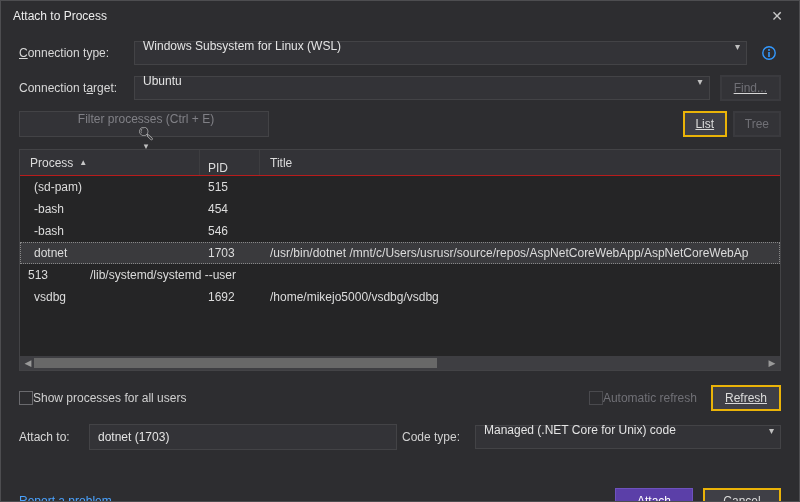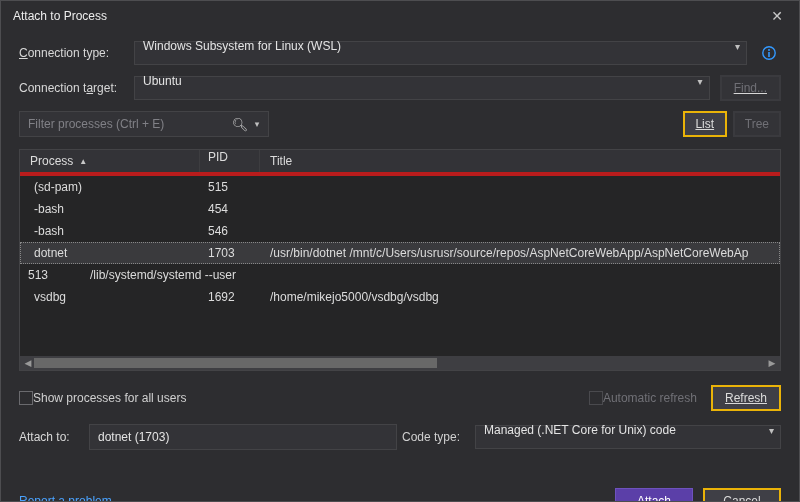--- a/index.html
+++ b/index.html
@@ -61,46 +61,47 @@
   }
   .btn.disabled { background: #333337; color: #707076; border-color: #3a3a3e; cursor: default; }
 
   .filter-row { display: flex; align-items: center; justify-content: space-between; gap: 10px; }
   .filter-box {
     width: 250px; height: 26px;
     background: #333337; border: 1px solid #434346;
     display: flex; align-items: center;
     padding: 0 4px 0 8px;
     color: #808086;
+    flex-direction: column;
   }
   .filter-box .ph { flex: 1; }
   .filter-box .srch { width: 20px; text-align: center; color: #c8c8c8; font-size: 13px; }
   .filter-box .split { width: 14px; color: #c0c0c0; font-size: 9px; text-align: center; }
 
   .viewbtns { display: flex; gap: 6px; }
   .viewbtns .btn { min-width: 44px; padding: 0 10px; }
 
   .table-wrap {
     border: 1px solid #434346;
     background: #252526;
     height: 222px;
     display: flex; flex-direction: column;
     overflow: hidden;
     margin-top: 2px;
   }
   .thead {
     display: flex;
     height: 26px;
     background: #333337;
-    border-bottom: 4px solid #b91c1c;
+    border-bottom: 1px solid #b91c1c;
     align-items: center;
     color: #dcdcdc;
   }
   .col-proc { width: 180px; padding-left: 10px; display: flex; align-items: center; gap: 6px; border-right: 1px solid #3d3d40; height: 100%; }
-  .col-pid  { width: 60px;  padding-left: 8px;  border-right: 1px solid #3d3d40; height: 100%; display:flex; align-items:flex-start;}
+  .col-pid  { width: 60px;  padding-left: 8px;  border-right: 1px solid #3d3d40; height: 100%; display:flex; align-items:flex-end;}
   .col-title{ flex: 1;      padding-left: 10px; height:100%; display:flex; align-items:center;}
   .sort-ind { font-size: 8px; color: #c8c8c8; }
 
   .tbody { flex: 1; overflow: hidden; }
   .trow {
     display: flex; align-items: center; height: 22px;
     color: #dcdcdc;
     white-space: nowrap;
   }
   .trow .c1 { width: 180px; padding-left: 14px; overflow: hidden; text-overflow: ellipsis; }

